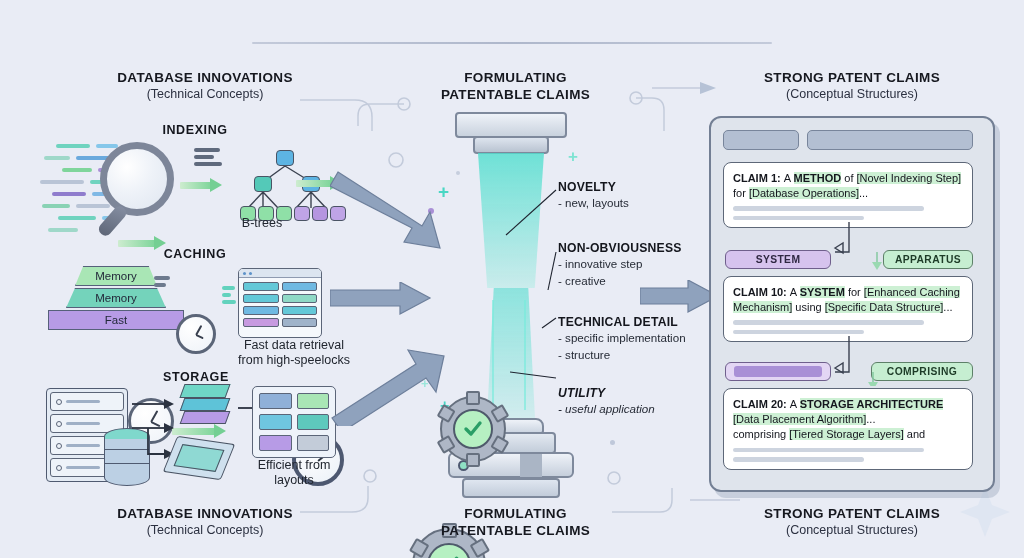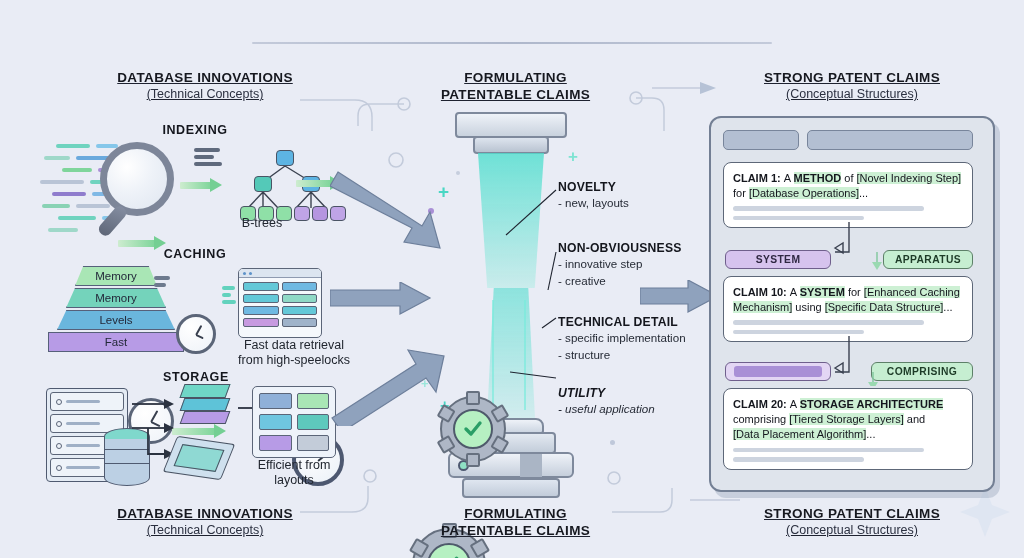--- a/index.html
+++ b/index.html
@@ -20,21 +20,21 @@
     font-size:20.5px; font-weight:700; letter-spacing:.4px;
     color:#14161d;
   }
   #title-rule{
     left:252px; top:42px; width:520px; height:2px;
     background:linear-gradient(90deg,#c3cada,#aeb7cb,#c3cada);
     border-radius:2px;
   }
 
   
-  .colhead{ text-align:center;text-decoration:underline; }
+  .colhead{ text-align:center; }
   .colhead .h1{ font-size:13.5px; font-weight:700; letter-spacing:.35px; color:#16181f; }
   .colhead .h2{ font-size:12.5px; font-weight:400; color:#2b3040; margin-top:2px; }
 
   
   .sectitle{ font-size:12.5px; font-weight:700; letter-spacing:.6px; color:#14161d; text-align:center; }
   .caption{ font-size:12.5px; color:#21262f; text-align:center; line-height:1.22; }
 
   
   .dot{ border-radius:50%; }
   .ring{ border-radius:50%; border:1.6px solid #c2cadb; background:transparent; }
@@ -282,21 +282,20 @@
       <i></i>
       <b></b>
     </div>
   <div class="abs caption" style="left:212px; top:216px; width:100px;">B-trees</div>
 
   <div class="abs sectitle" style="left:130px; top:247px; width:130px;">CACHING</div>
 
   <div class="abs" style="left:46px; top:266px; width:140px;">
     <div class="pyr" style="width:82px;background:#a9e6b5;clip-path:polygon(10% 0,90% 0,100% 100%,0 100%);">Memory</div>
     <div class="pyr" style="width:100px;background:#74d3bb;clip-path:polygon(9% 0,91% 0,100% 100%,0 100%);">Memory</div>
-    <div class="pyr" style="width:118px;background:#6ab6dd;clip-path:polygon(8% 0,92% 0,100% 100%,0 100%);">Levels</div>
     <div class="pyr" style="width:136px;background:#b79be6;">Fast</div>
   </div>
 
   <div class="abs clock" style="left:176px; top:272px; width:40px; height:40px;"></div>
   <div class="abs clock" style="left:128px; top:316px; width:46px; height:46px;"></div>
   <div class="abs" style="left:154px;top:276px;">
     <div class="bar" style="width:16px;background:#6d7a8e;margin-bottom:3px;"></div>
     <div class="bar" style="width:12px;background:#6d7a8e;"></div>
   </div>
 
@@ -517,22 +516,22 @@
     <svg class="abs" style="left:110px; top:218px;" width="130" height="50">
       <path class="connector" d="M28,0 V36 H14"></path>
       <path class="connector" d="M14,32 l8,-5 v10 z" fill="#3a4150"></path>
       <path class="gconn" d="M52,36 V50"></path>
       <path d="M47,46 h10 l-5,8 z" fill="#9ad9b1"></path>
     </svg>
 
     <div class="abs claim" style="left:12px; top:270px; width:250px;">
       <div class="txt">
         <div><span style="font-weight: 700;">CLAIM 20: </span><span>A </span><span class="hl" style="font-weight: 700;">STORAGE ARCHITECTURE</span></div>
+        <div><span class="hl">[Data Placement Algorithm]</span><span>...</span></div>
         <div><span>comprising </span><span class="hl">[Tiered Storage Layers]</span><span> and</span></div>
-        <div><span class="hl">[Data Placement Algorithm]</span><span>...</span></div>
       </div>
       <div class="sk" style="width:83%"></div>
       <div class="sk" style="width:57%"></div>
     </div>
   </div>
 
   <div class="abs colhead" style="left:60px; top:506px; width:290px;">
     <div class="h1">DATABASE INNOVATIONS</div>
     <div class="h2">(Technical Concepts)</div>
   </div>

